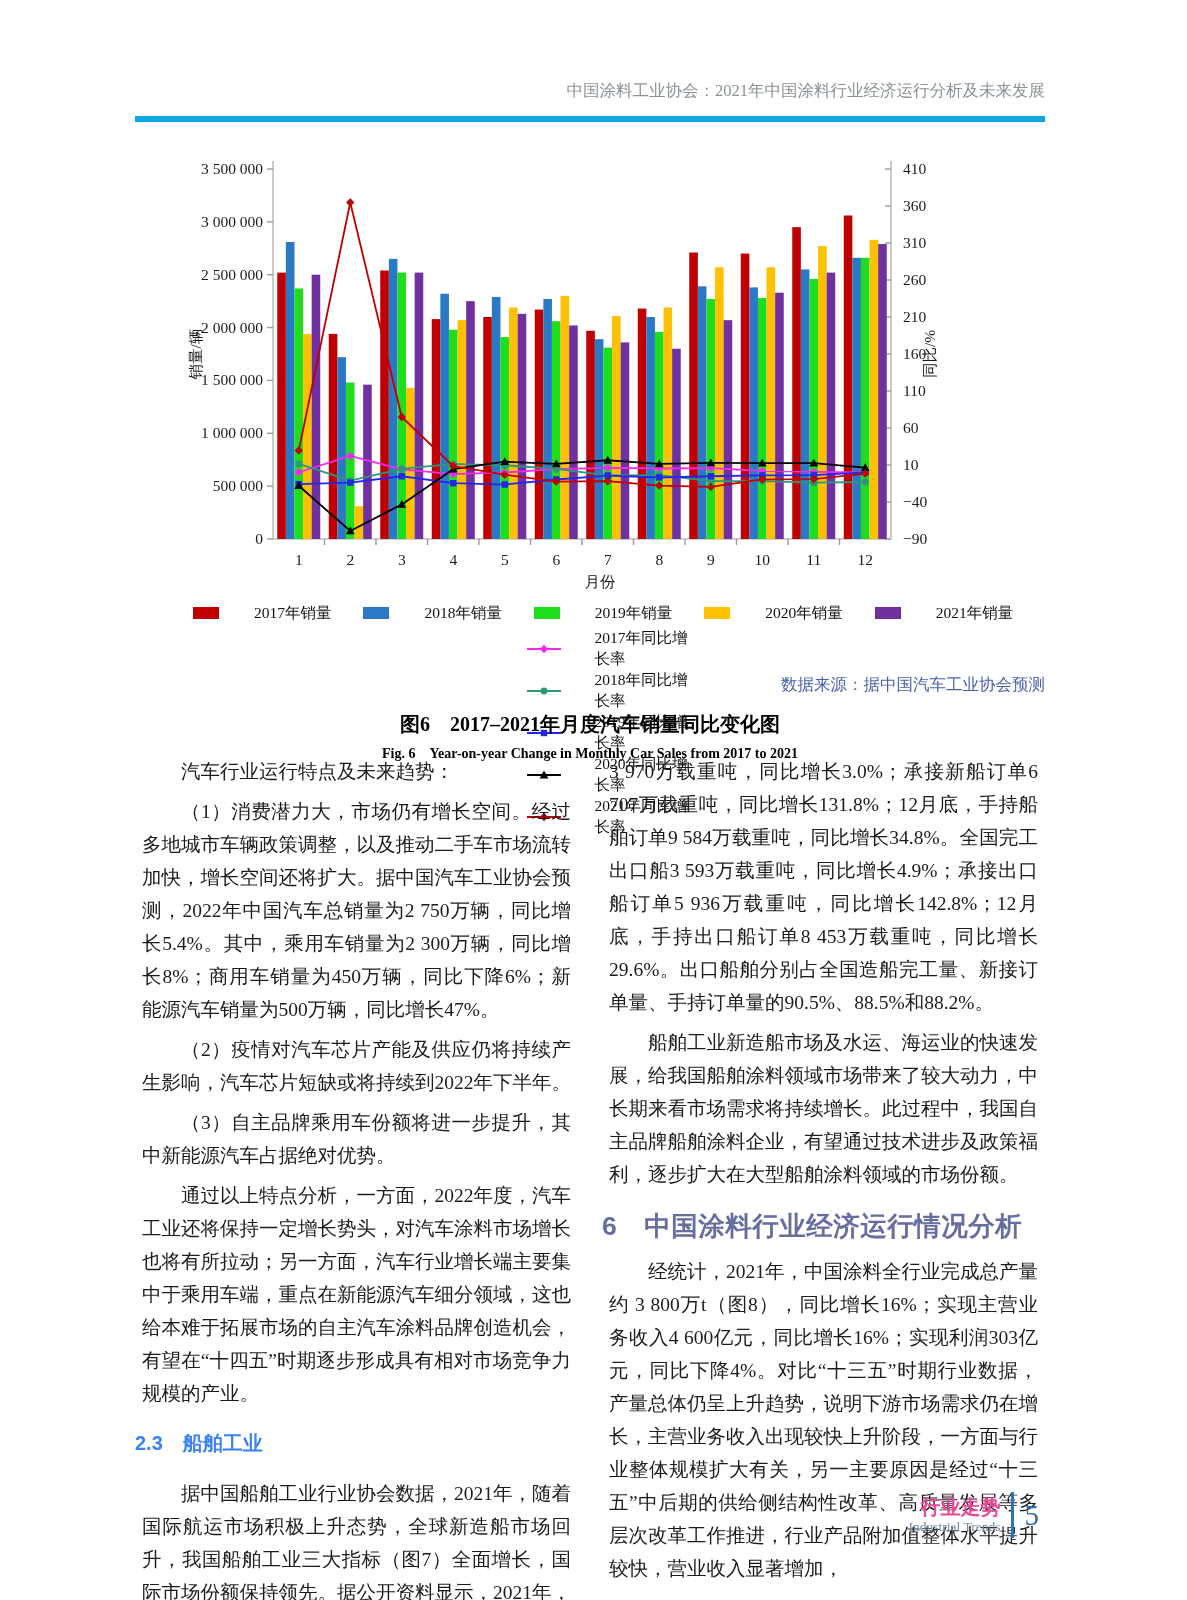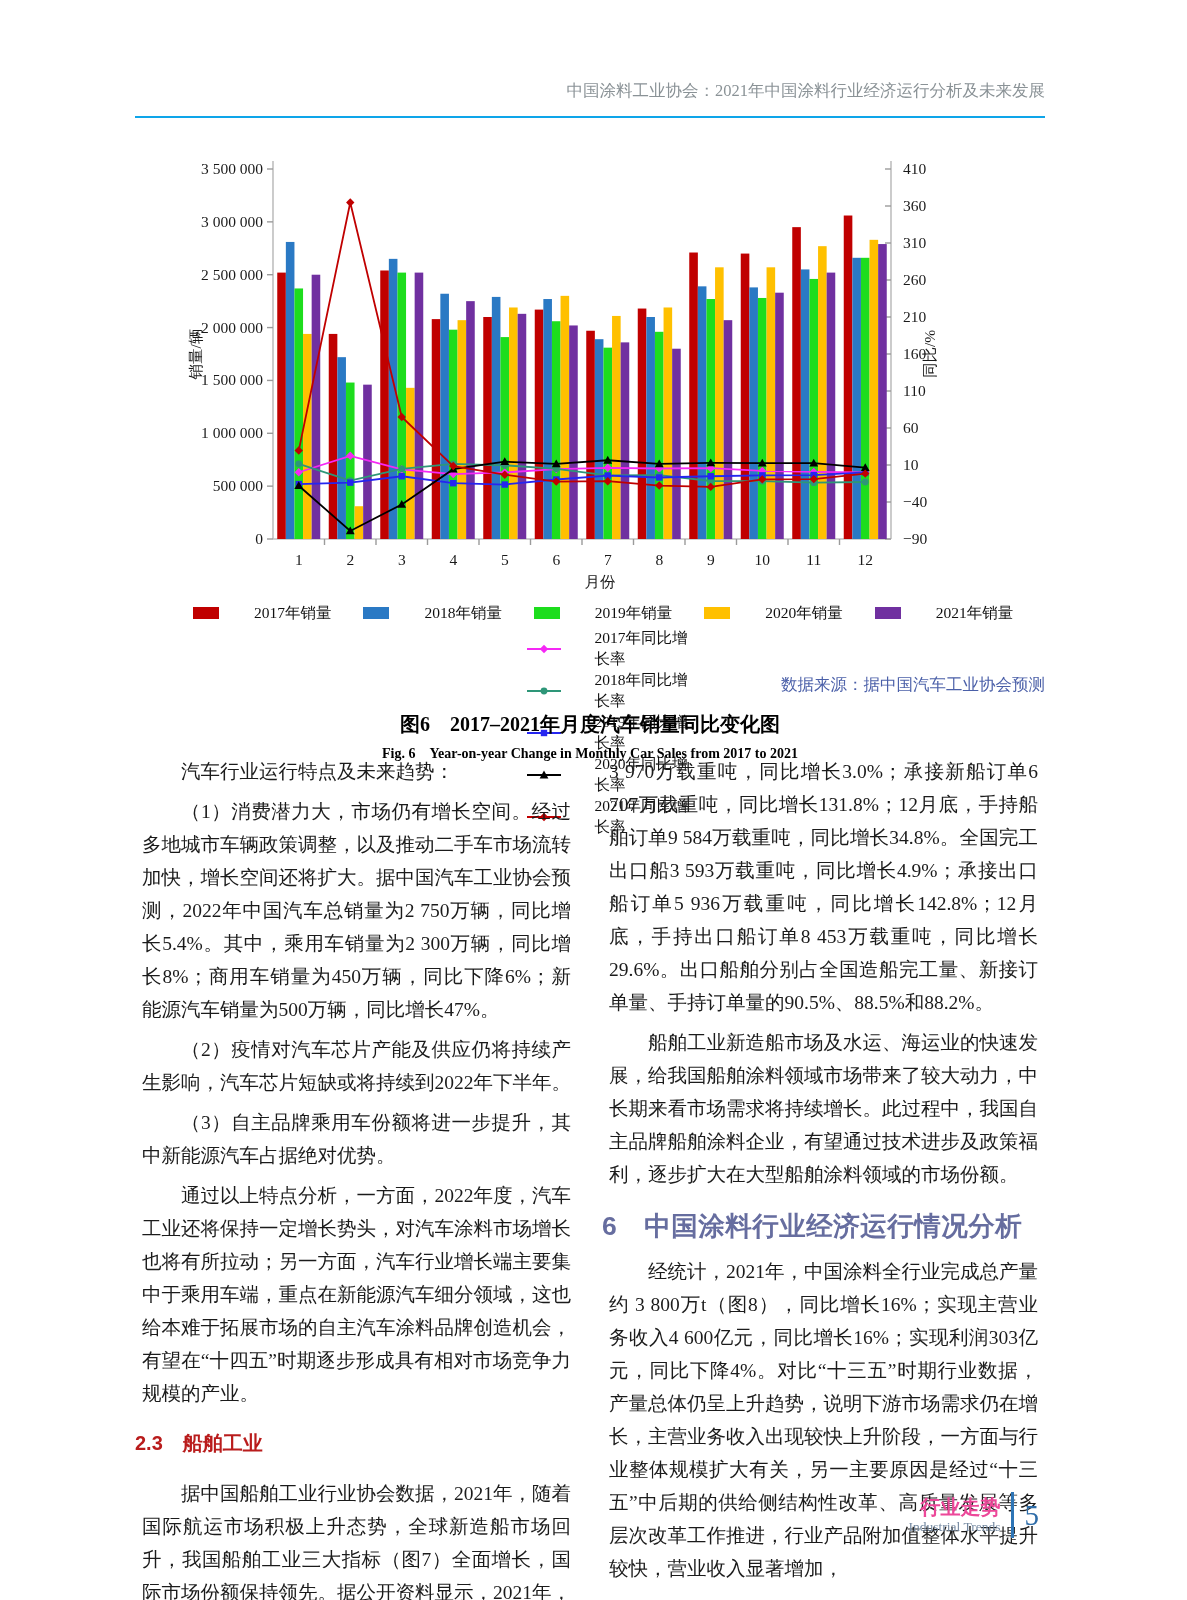--- a/index.html
+++ b/index.html
@@ -1,35 +1,35 @@
 <!DOCTYPE html>
 <html><head>
 <meta charset="utf-8">
 <style>
   html,body{margin:0;padding:0;background:#ffffff;}
   .page{position:relative;width:1187px;height:1600px;background:#fff;overflow:hidden;
         font-family:"Liberation Serif",serif;color:#1b1b1b;}
   .header{position:absolute;left:135px;width:910px;top:80px;text-align:right;
-          color:#8a9296;font-size:16.5px;padding-bottom:14px;border-bottom:2px solid #0ea5e9;}
+          color:#8a9296;font-size:16.5px;padding-bottom:14px;border-bottom:6px solid #0ea5e9;}
   .chart-wrap{position:absolute;left:135px;top:150px;width:910px;}
   .legend-row{display:flex;justify-content:flex-start;align-items:center;height:30px;}
   .legend-row.bars{padding-left:58px;}
   .legend-row.lines{padding-left:48px;flex-direction:column;}
   .legend-item{display:flex;align-items:center;width:175px;font-size:15.5px;color:#111;gap:28px;}
   .legend-item .swatch{display:inline-block;width:26px;height:12px;margin-right:7px;flex:0 0 auto;}
   .legend-item svg{margin-right:6px;flex:0 0 auto;}
   .source-line{text-align:right;color:#4a5fa8;font-size:16.5px;margin-top:16px;}
   .caption-cn{text-align:center;font-weight:bold;font-size:20px;margin-top:15px;color:#000;}
   .caption-en{text-align:center;font-weight:bold;font-size:14px;margin-top:7px;color:#000;
               font-family:"Liberation Serif",serif;}
   .columns{position:absolute;left:135px;top:748px;width:910px;display:flex;gap:24px;}
   .col{width:443px;font-size:19.5px;line-height:33px;text-align:justify;}
   .col p{margin:7px;text-indent:2em;}
   .col p.noindent{text-indent:0;}
-  .col .h2sec{font-family:"Liberation Sans",sans-serif;font-weight:bold;color:#b91c1c;
+  .col .h2sec{font-family:"Liberation Sans",sans-serif;font-weight:bold;color:#3b82f6;
               font-size:20px;line-height:33px;margin:17px 0;text-indent:0;}
   .col .h1sec{font-family:"Liberation Sans",sans-serif;font-weight:bold;color:#666d9f;
               font-size:26.5px;line-height:36px;margin:17px 0 11px;text-indent:0;letter-spacing:0.5px;}
   .footer{position:absolute;right:148px;top:1492px;display:flex;align-items:center;}
   .footer-text{text-align:right;margin-right:10px;}
   .footer-cn{font-family:"Liberation Sans",sans-serif;font-weight:bold;color:#ec4899;
              font-size:20px;line-height:23px;}
   .footer-en{font-family:"Liberation Serif",serif;color:#7388a0;font-size:13.5px;line-height:16px;margin-left:32px;}
   .footer-bar{width:3px;height:46px;background:#2e75b6;margin-right:11px;}
   .footer-num{font-family:"Liberation Serif",serif;color:#2e6ca8;font-size:29px;}

